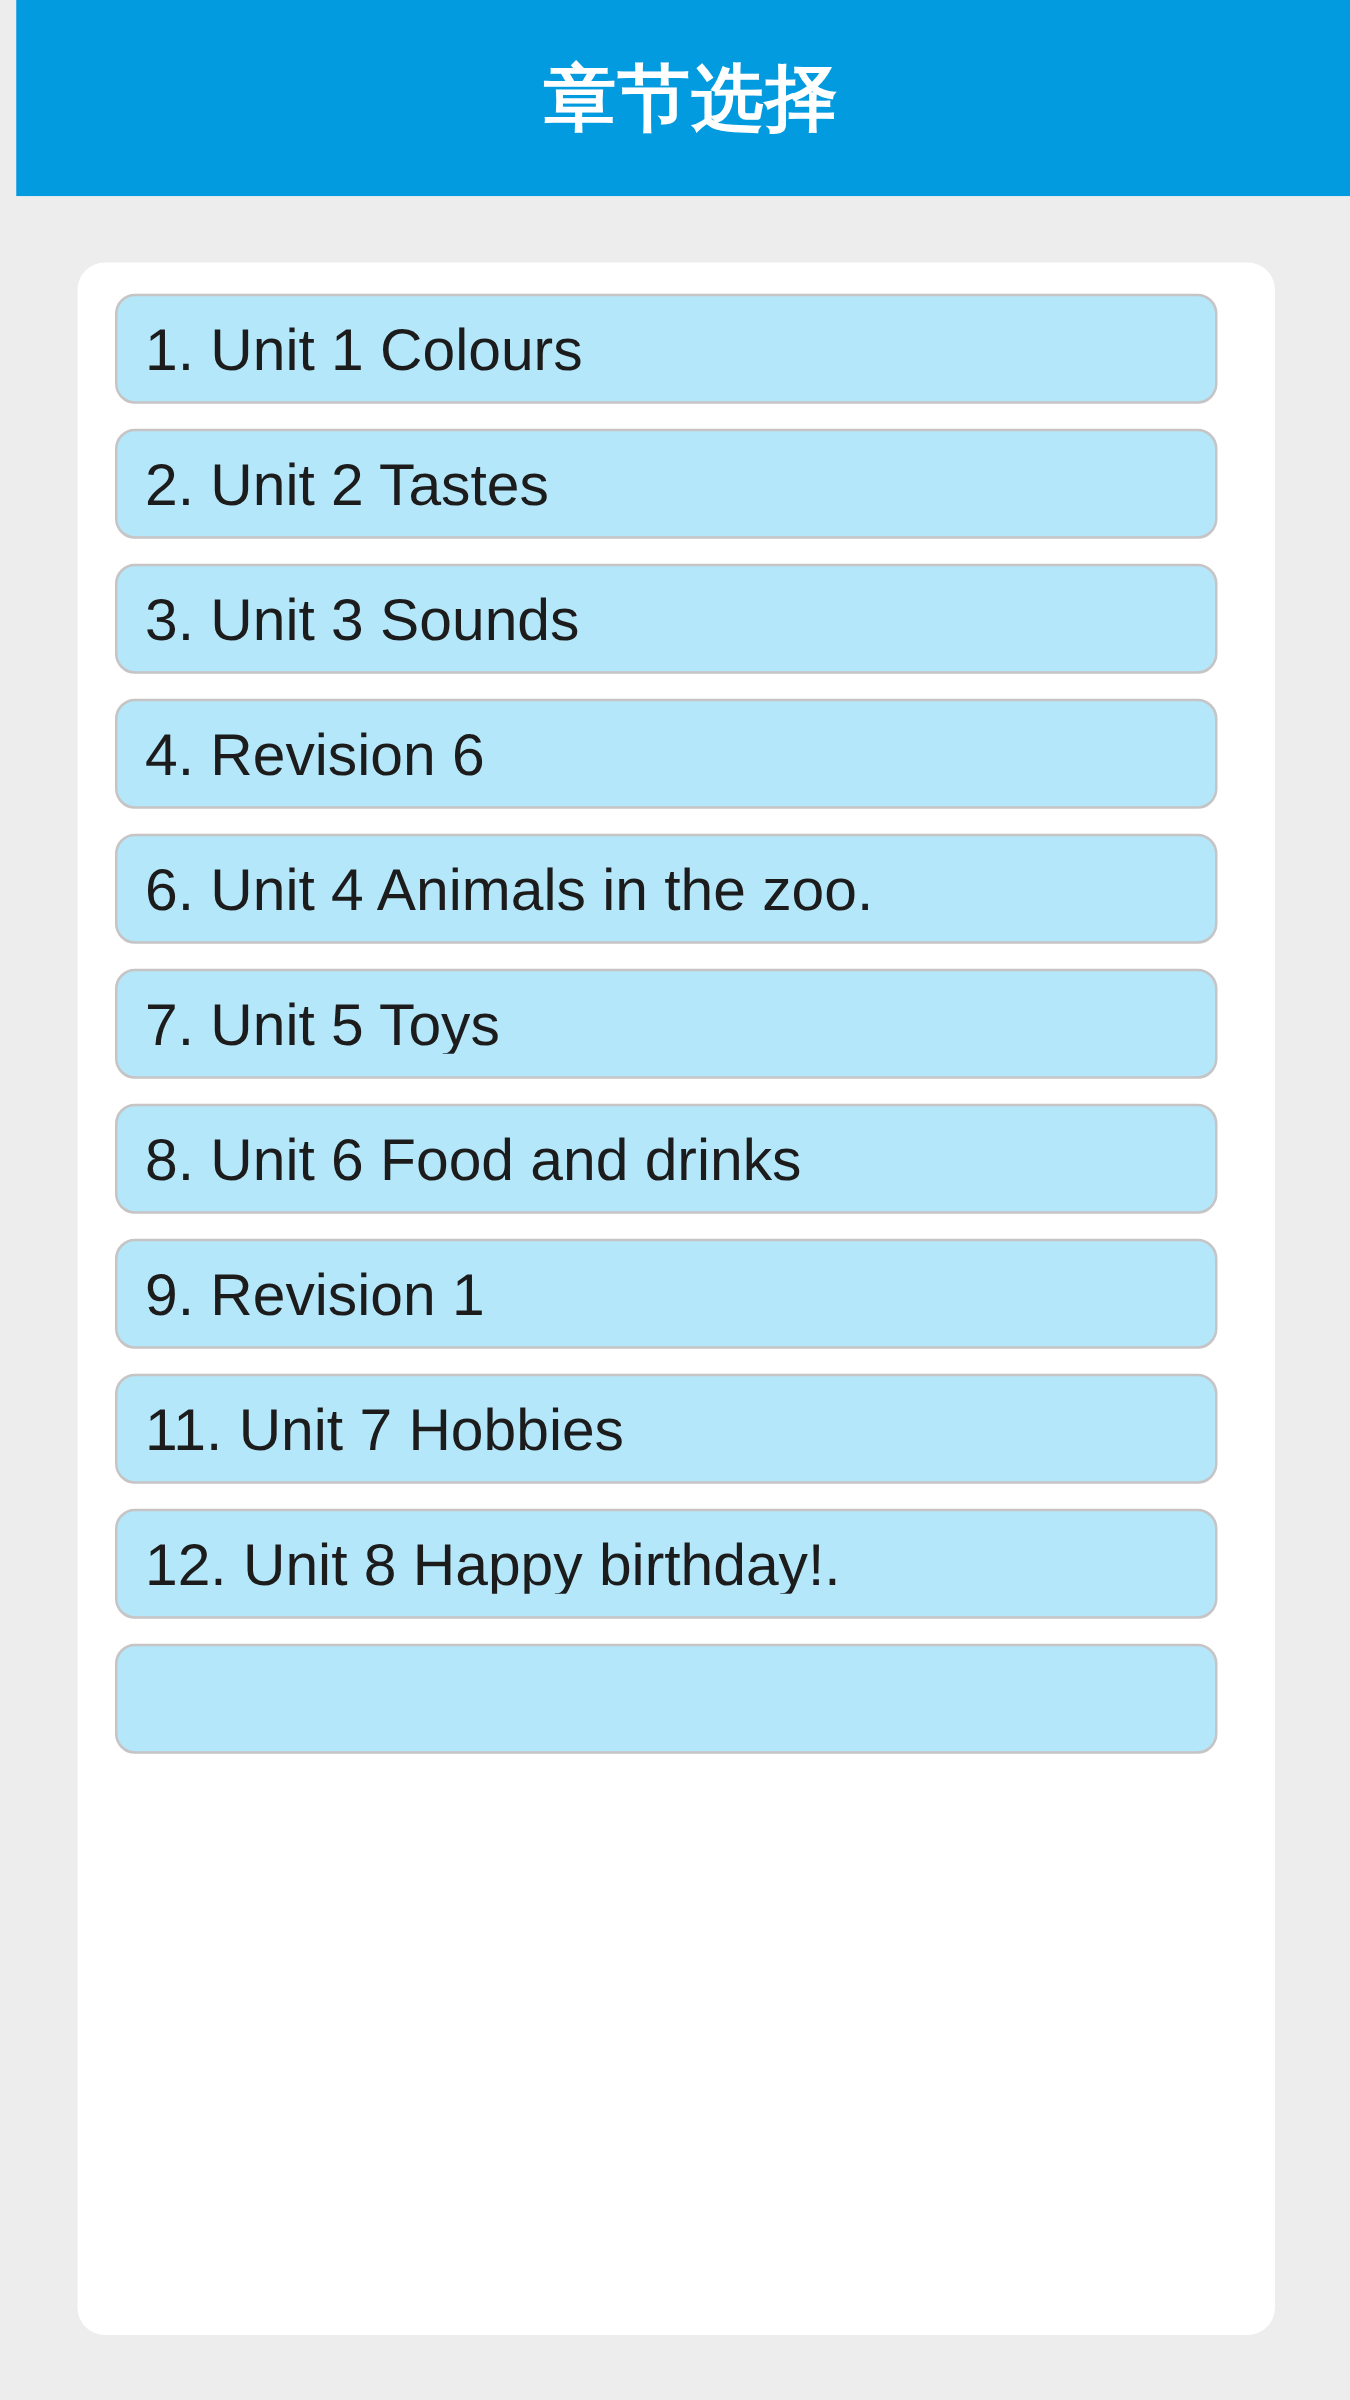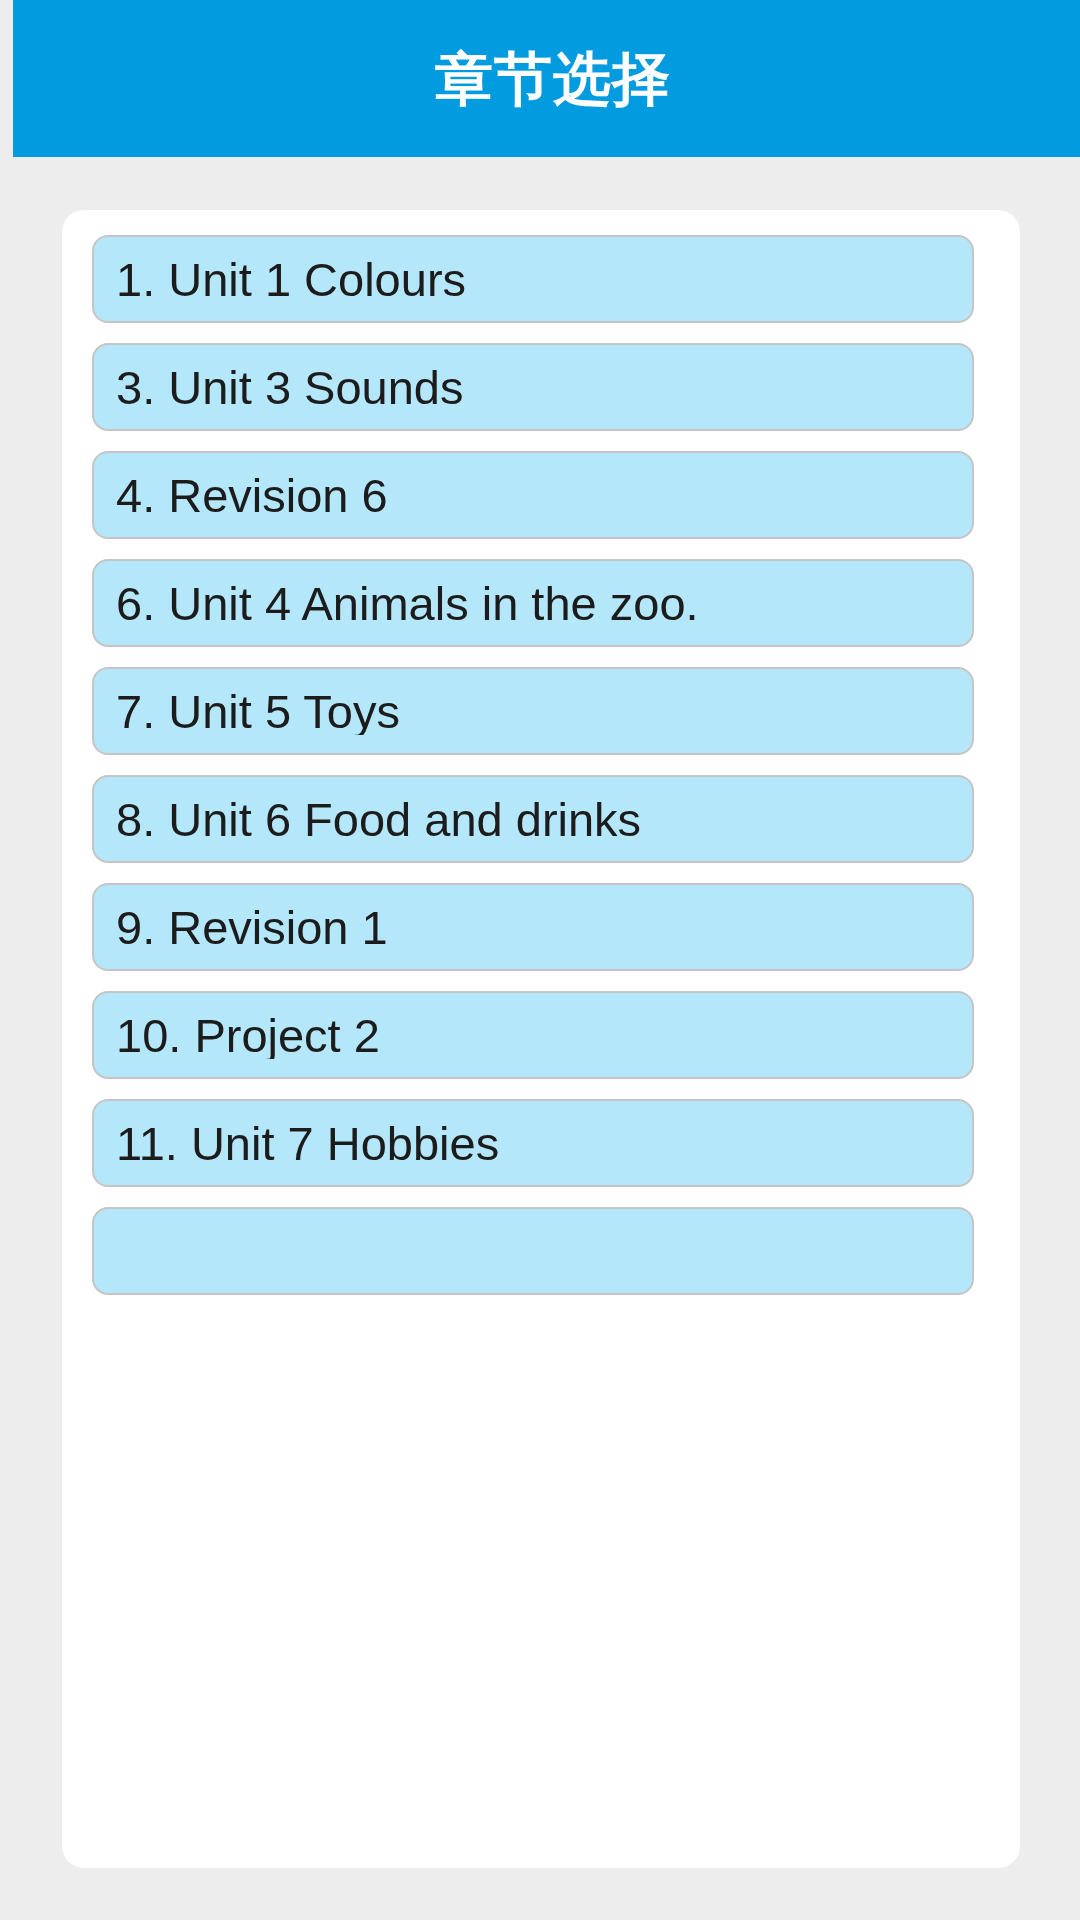--- a/index.html
+++ b/index.html
@@ -103,20 +103,23 @@
 </div>
 
 <div id="content-area">
   <div id="chapter-card">
     <div id="chapter-list">
 
       <div class="chapter-item">
         <span class="chapter-label">1. Unit 1 Colours</span>
       </div>
 
+      <div class="chapter-item">
+        <span class="chapter-label">2. Unit 2 Tastes</span>
+      </div>
 
       <div class="chapter-item">
         <span class="chapter-label">3. Unit 3 Sounds</span>
       </div>
 
       <div class="chapter-item">
         <span class="chapter-label">4. Revision 6</span>
       </div>
 
 
@@ -129,28 +132,28 @@
       </div>
 
       <div class="chapter-item">
         <span class="chapter-label">8. Unit 6 Food and drinks</span>
       </div>
 
       <div class="chapter-item">
         <span class="chapter-label">9. Revision 1</span>
       </div>
 
-      <div class="chapter-item">
-        <span class="chapter-label">10. Project 2</span>
-      </div>
 
       <div class="chapter-item">
         <span class="chapter-label">11. Unit 7 Hobbies</span>
       </div>
 
+      <div class="chapter-item">
+        <span class="chapter-label">12. Unit 8 Happy birthday!.</span>
+      </div>
 
       <div class="chapter-item">
         <span class="chapter-label"></span>
       </div>
 
     </div>
   </div>
 </div>
 
 </body></html>

